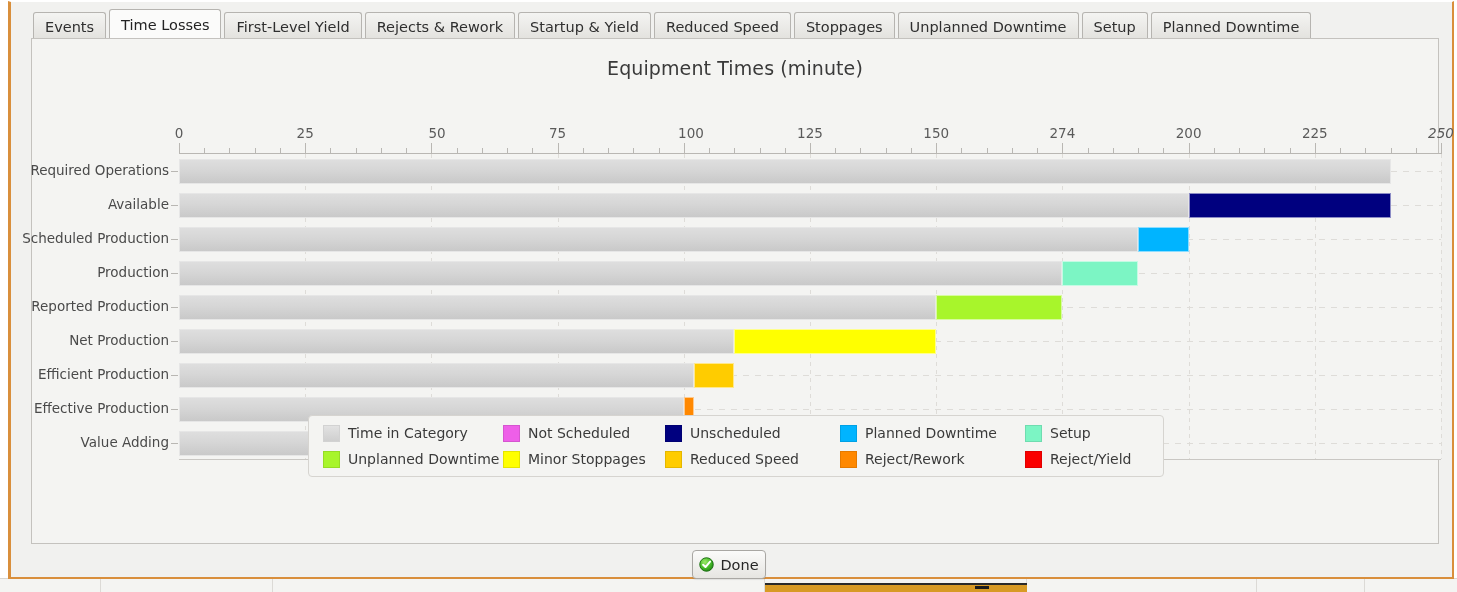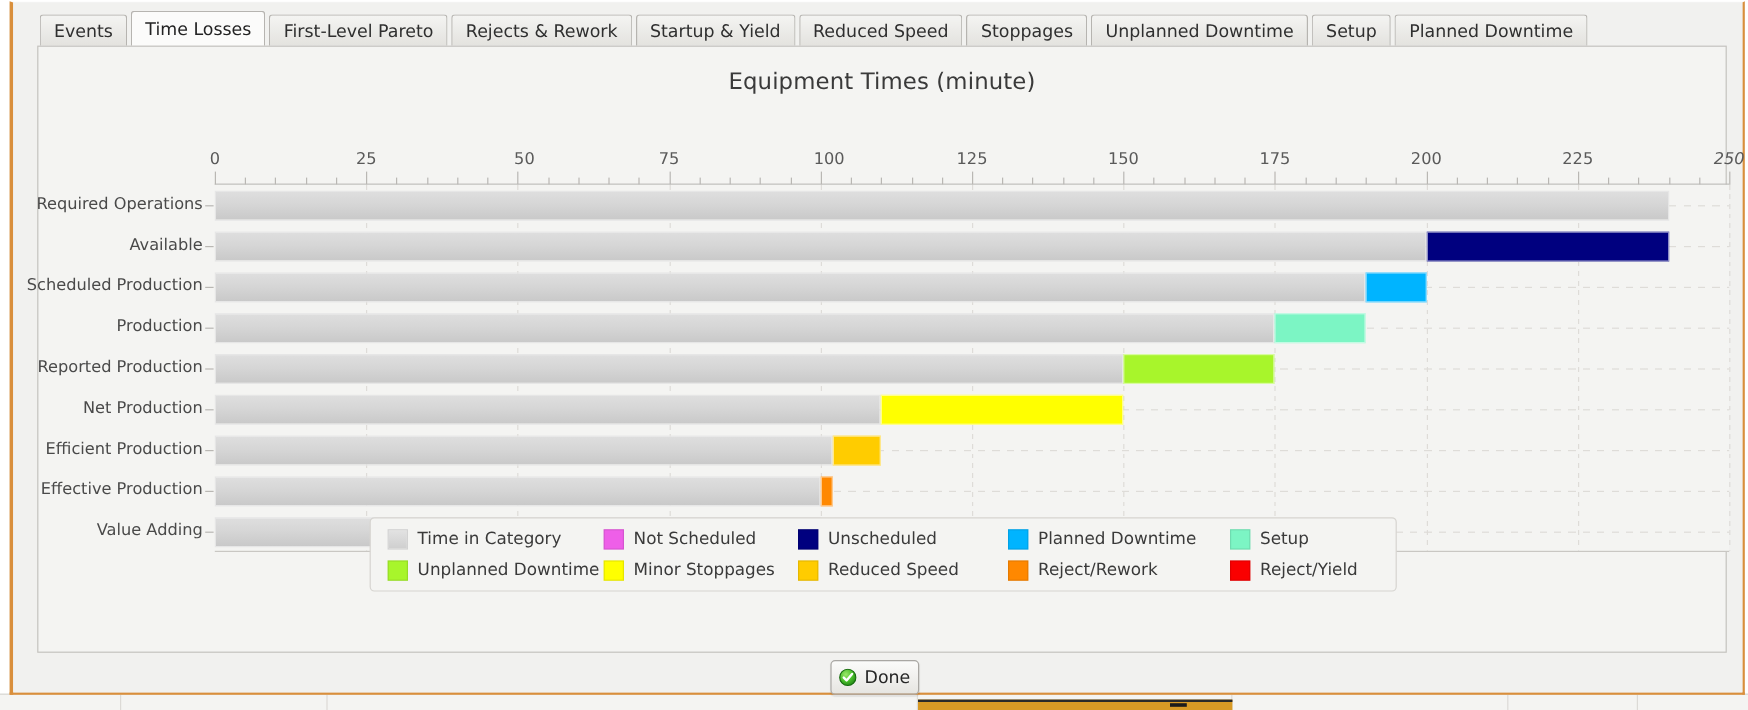--- a/index.html
+++ b/index.html
@@ -179,21 +179,21 @@
   .ytick {
     position: absolute;
     right: 1263px;
     width: 7px; height: 1px;
     background: #b9b7b3;
   }
 
   
   #legend {
     position: absolute;
-    left: 276px; top: 392px;
+    left: 276px; top: 376px;
     width: 856px; height: 62px;
     background: #f4f4f2;
     border: 1px solid #d6d4d0;
     border-radius: 4px;
     display: grid;
     grid-template-columns: 180px 162px 175px 185px 150px;
     grid-template-rows: 1fr 1fr;
     align-items: center;
     padding: 4px 12px 4px 14px;
   }
@@ -257,21 +257,21 @@
     <div id="window-inner">
 
       <div id="tabstrip">
           <div class="tab">
             <span>Events</span>
           </div>
           <div class="tab active">
             <span>Time Losses</span>
           </div>
           <div class="tab">
-            <span>First-Level Pareto</span>
+            <span>First-Level Yield</span>
           </div>
           <div class="tab">
             <span>Rejects &amp; Rework</span>
           </div>
           <div class="tab">
             <span>Startup &amp; Yield</span>
           </div>
           <div class="tab">
             <span>Reduced Speed</span>
           </div>
@@ -347,21 +347,21 @@
               <div class="tick minor" style="left: 1211.52px;"></div>
               <div class="tick minor" style="left: 1236.76px;"></div>
               <div class="tick major" style="left: 1262px;"></div>
               <div class="tlabel" style="left: 0px;">0</div>
               <div class="tlabel" style="left: 126.2px;">25</div>
               <div class="tlabel" style="left: 258px;">50</div>
               <div class="tlabel" style="left: 378.6px;">75</div>
               <div class="tlabel" style="left: 512px;">100</div>
               <div class="tlabel" style="left: 631px;">125</div>
               <div class="tlabel" style="left: 757.2px;">150</div>
-              <div class="tlabel" style="left: 883.4px;">175</div>
+              <div class="tlabel" style="left: 883.4px;">274</div>
               <div class="tlabel" style="left: 1009.6px;">200</div>
               <div class="tlabel" style="left: 1135.8px;">225</div>
               <div class="tlabel" style="left: 1262px; font-style: italic;">250</div>
             </div>
           <div id="bars">
               <div class="gridline" style="left: 126.2px;"></div>
               <div class="gridline" style="left: 252.4px;"></div>
               <div class="gridline" style="left: 378.6px;"></div>
               <div class="gridline" style="left: 504.8px;"></div>
               <div class="gridline" style="left: 631px;"></div>

